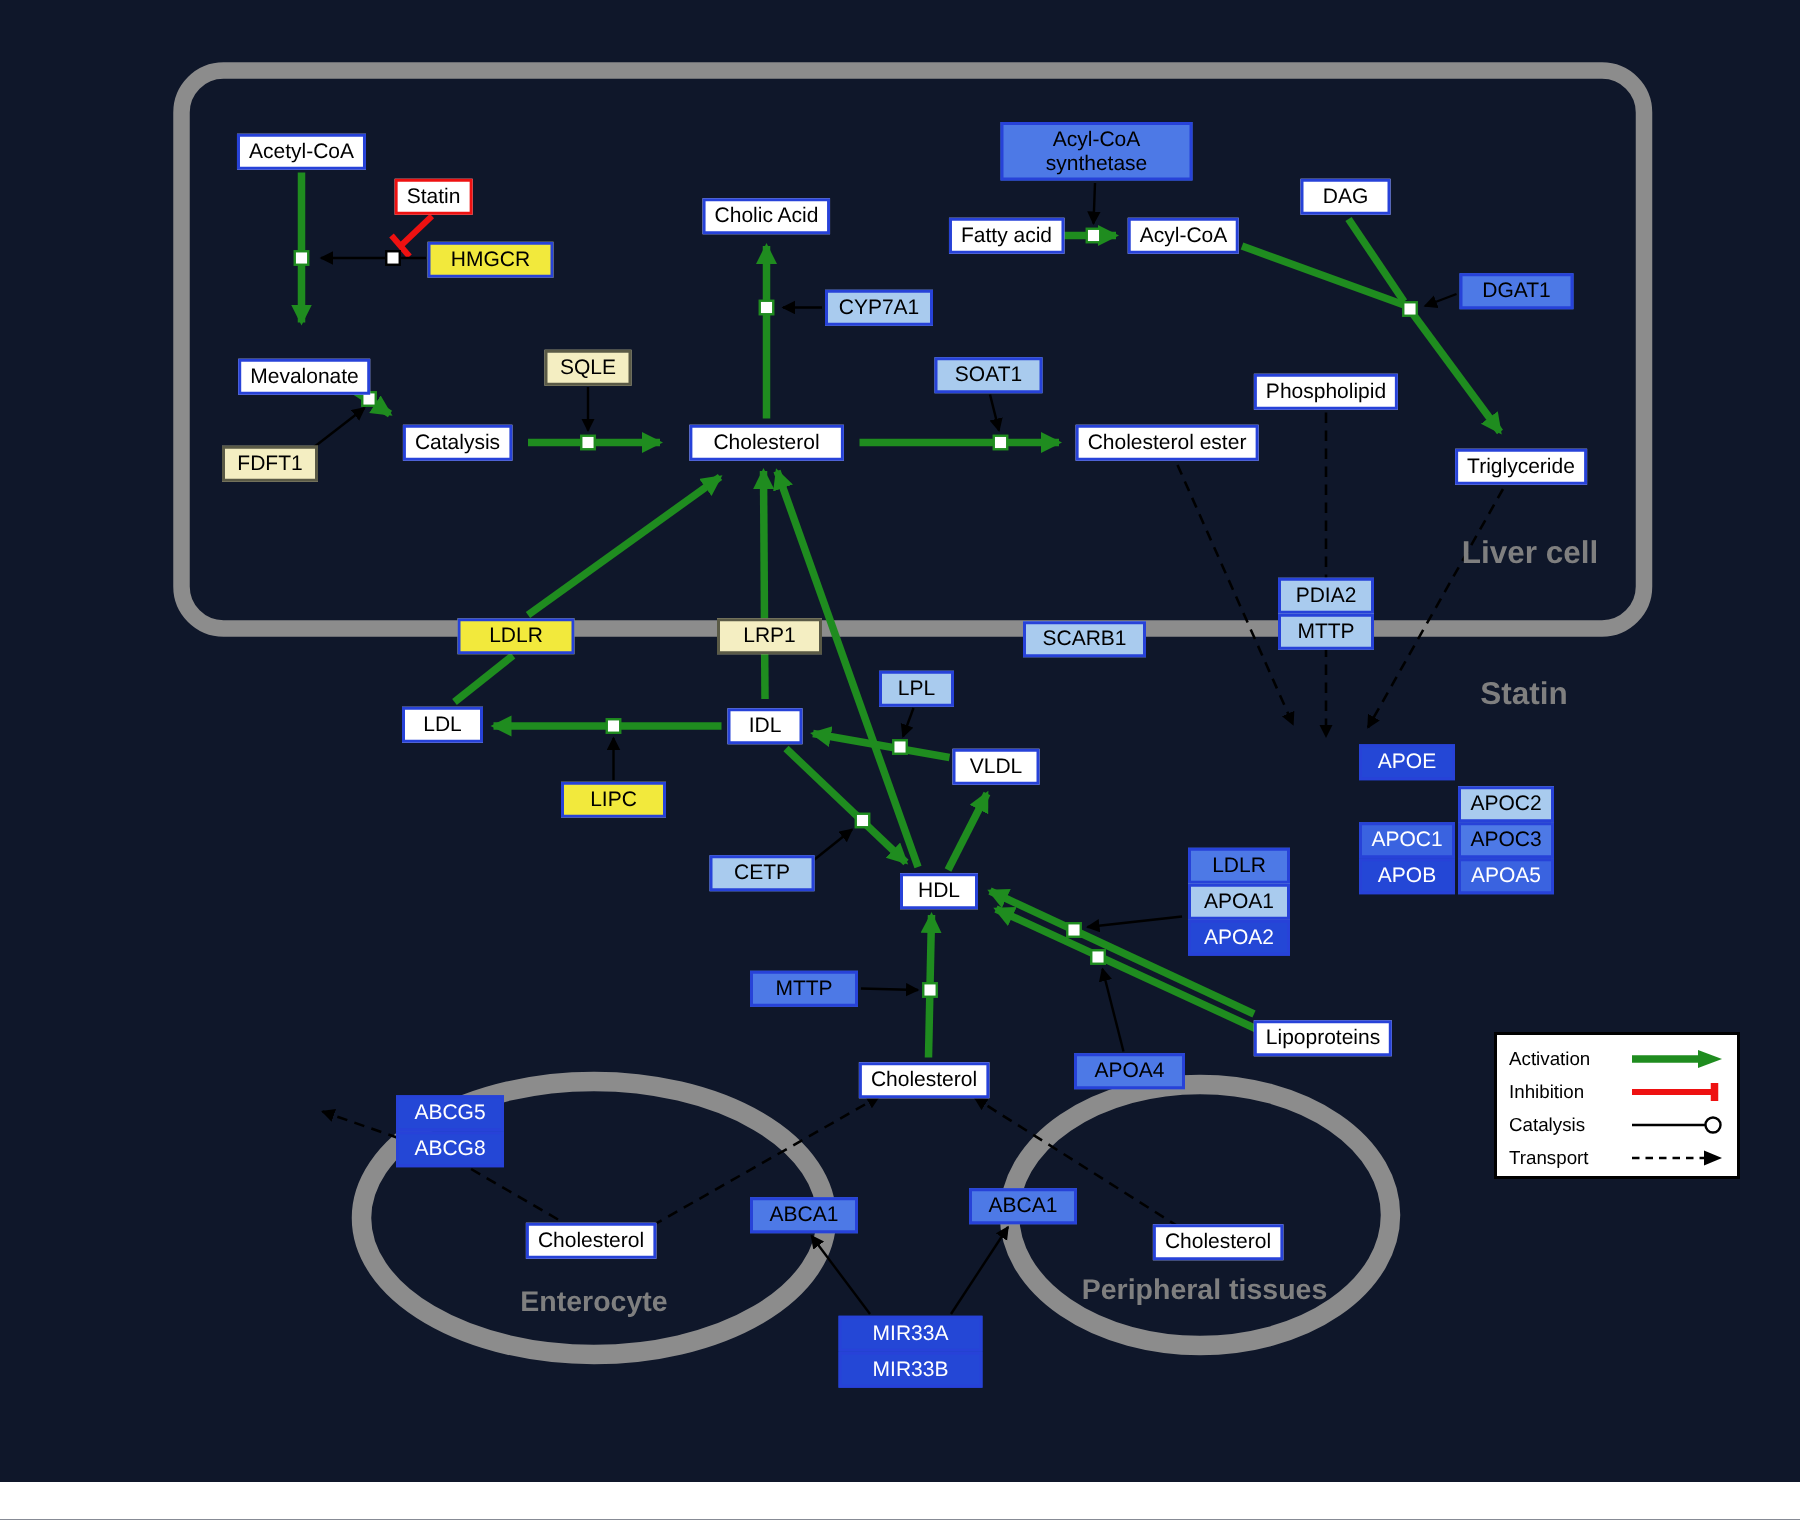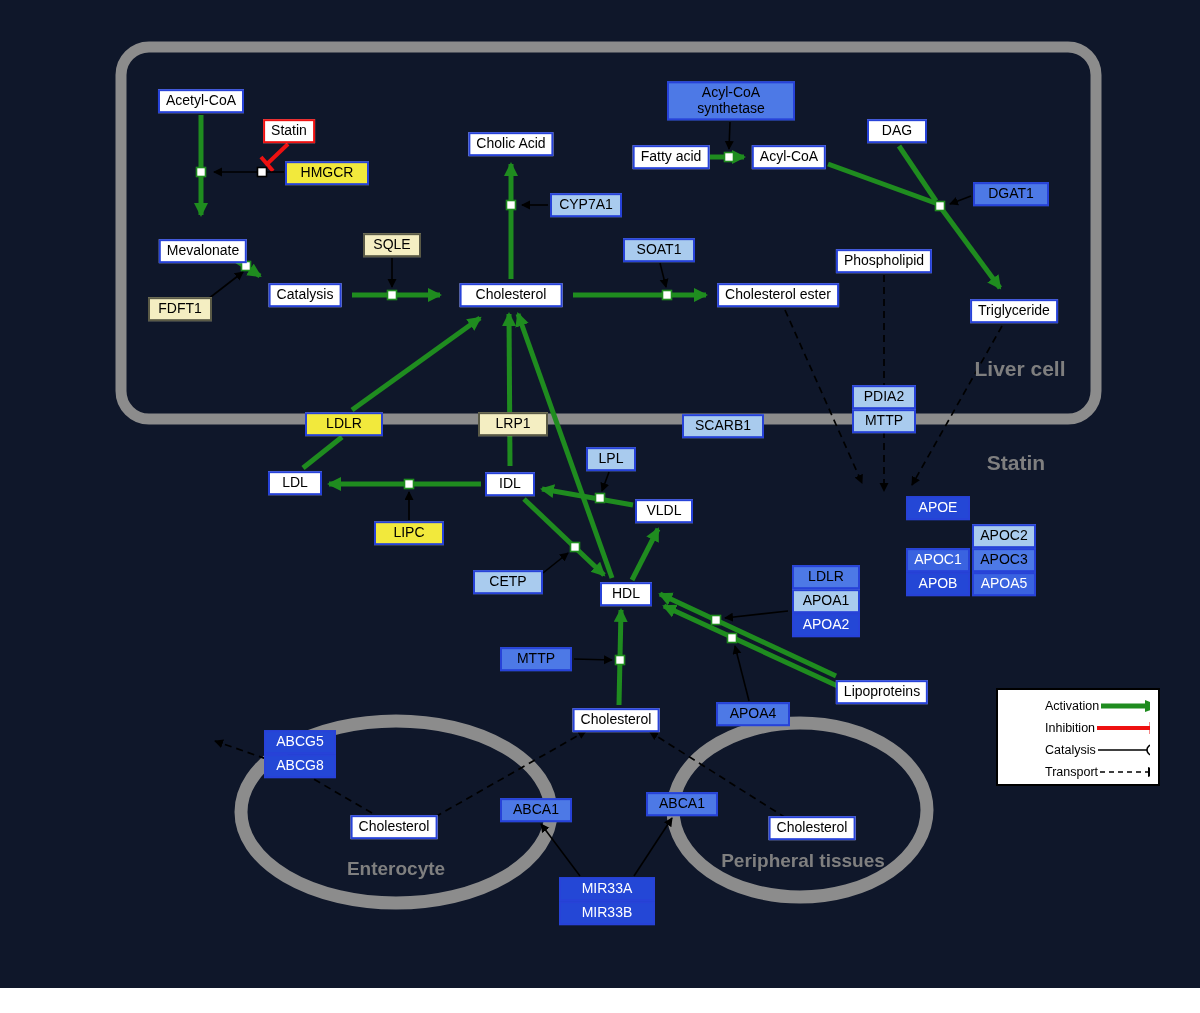--- a/index.html
+++ b/index.html
@@ -19,21 +19,21 @@
   .redb{border-color:#ee1111;}
   .wrap{white-space:normal;width:128px;}
   .comp-label{position:absolute;transform:translate(-50%,-50%);color:#7f7f7f;
               font-weight:bold;font-size:21px;white-space:nowrap;z-index:2;}
   .comp-label.small{font-size:19px;}
   .legend{position:absolute;left:996px;top:688px;width:164px;height:98px;
           border:2px solid #000;background:#fff;padding:5px 8px;
           box-sizing:border-box;z-index:3;}
   .lrow{display:flex;align-items:center;justify-content:space-between;
         height:22px;font-size:12.5px;color:#000;}
-  .lrow span{white-space:nowrap;margin-left:39px;}
+  .lrow span{white-space:nowrap;}
 </style>
 </head>
 <body>
 
 <div class="stage">
 
   <svg class="layer" width="1200" height="1013">
     <defs>
       <marker id="ga" markerWidth="15" markerHeight="15" refX="12" refY="7" orient="auto" markerUnits="userSpaceOnUse">
         <path d="M0,0 L14,7 L0,14 Z" fill="#1f8c1f"></path>

